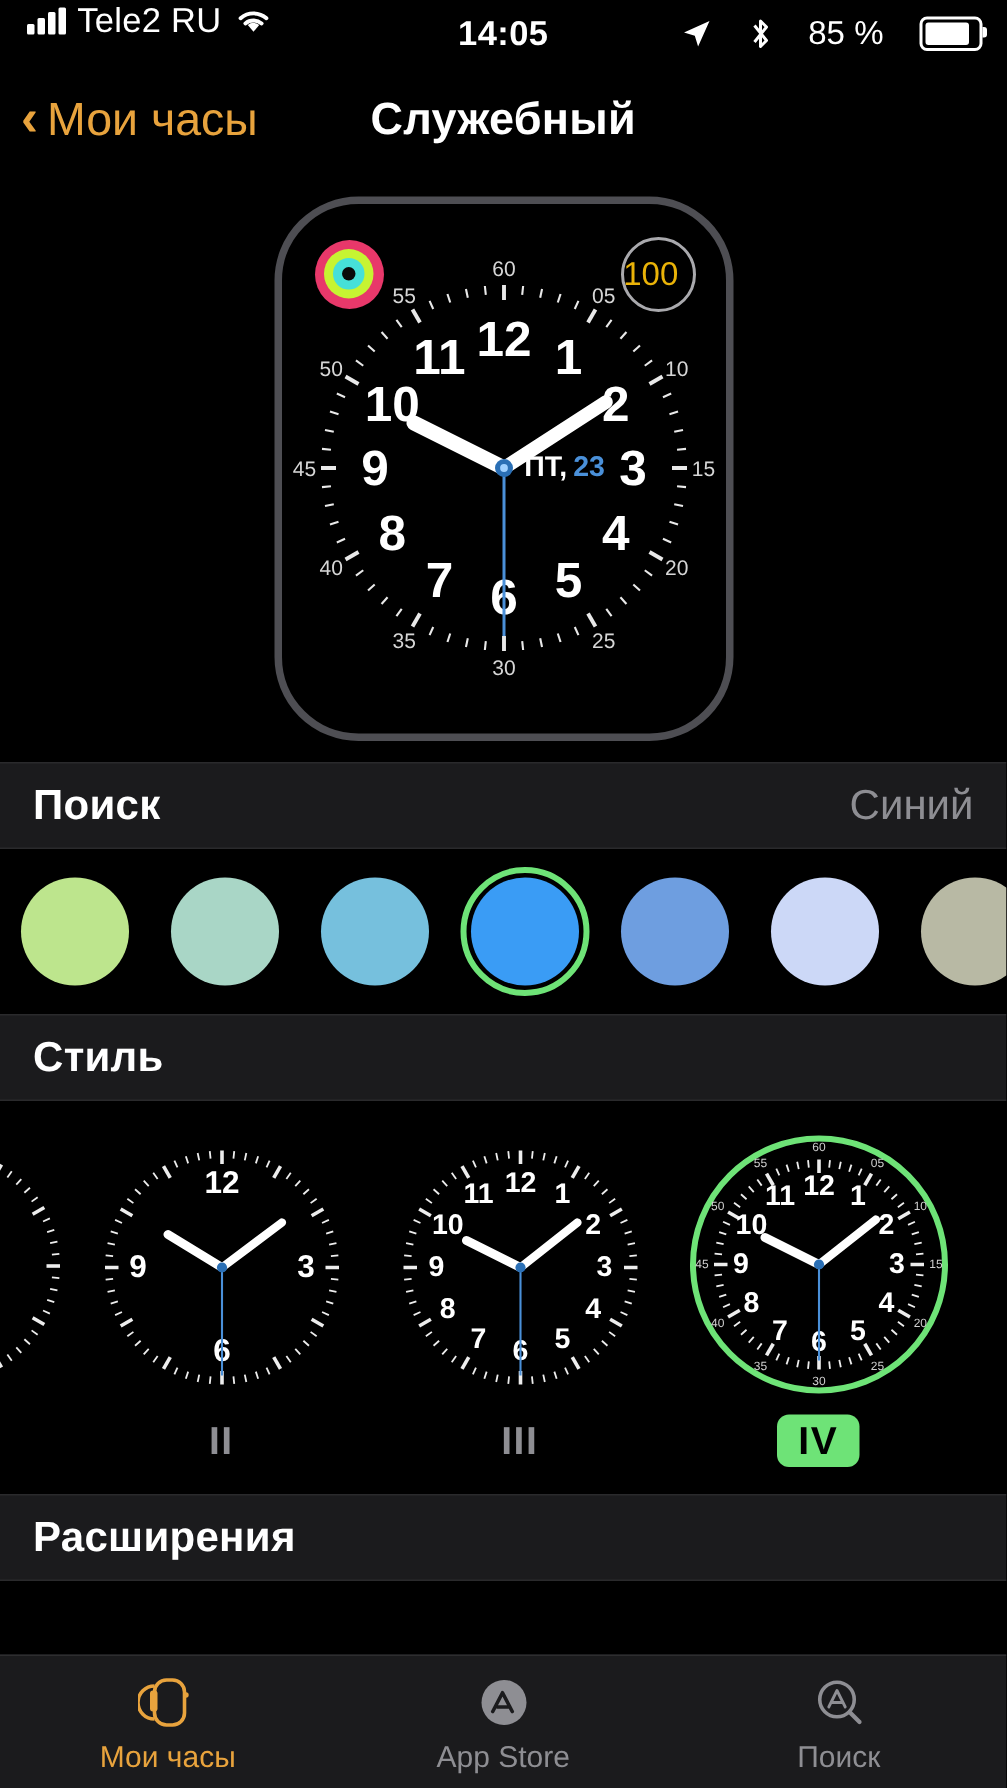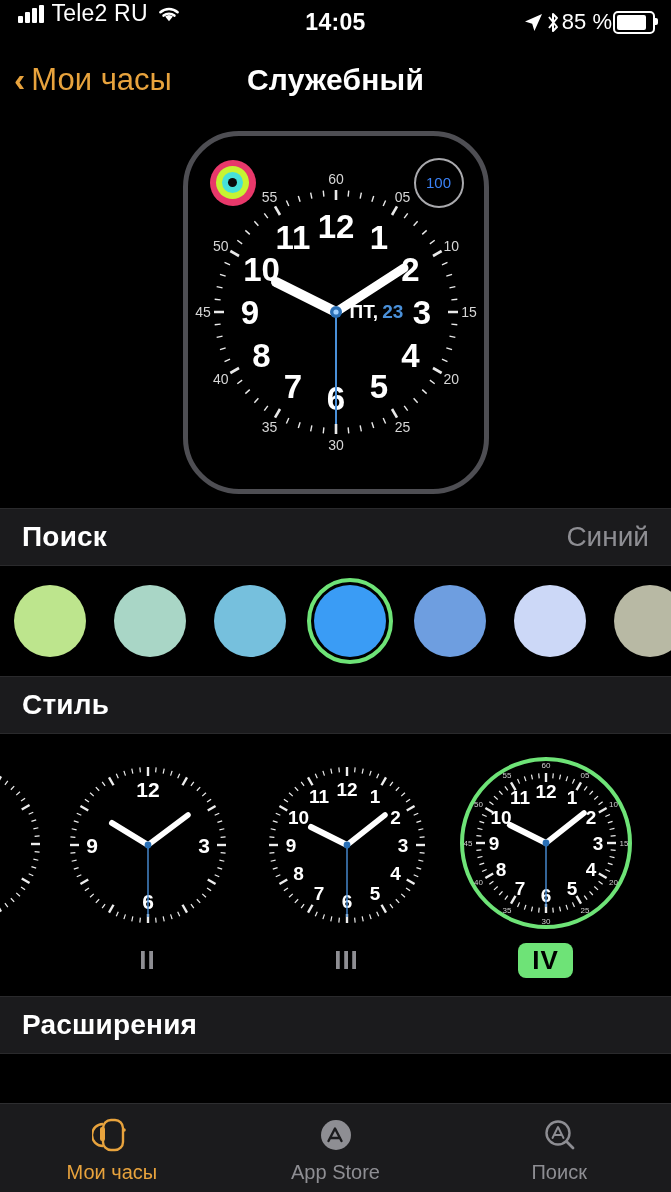--- a/index.html
+++ b/index.html
@@ -4,21 +4,21 @@
 <style>
   html,body{margin:0;padding:0;background:#000;}
   body{
     width:671px;height:1192px;overflow:hidden;position:relative;
     font-family:"Liberation Sans","DejaVu Sans",sans-serif;
     color:#fff;-webkit-font-smoothing:antialiased;
   }
   
   .statusbar{height:44px;display:flex;align-items:flex-start;padding:0 18px;background:#000;position:relative;}
   .sb-left{display:flex;align-items:center;gap:8px;}
-  .sb-right{display:flex;align-items:center;gap:1px;position:absolute;right:16px;top:0;height:44px;}
+  .sb-right{display:flex;align-items:center;gap:24px;position:absolute;right:16px;top:0;height:44px;}
   .sb-center{position:absolute;left:0;right:0;text-align:center;line-height:44px;
              font-size:23px;font-weight:600;letter-spacing:.3px;}
   .carrier{font-size:23px;font-weight:500;letter-spacing:.2px;}
   .bars{display:flex;align-items:flex-end;gap:2.5px;height:18px;}
   .bars i{display:block;width:4.5px;background:#fff;border-radius:1px;}
   .bars i:nth-child(1){height:7px}.bars i:nth-child(2){height:11px}
   .bars i:nth-child(3){height:15px}.bars i:nth-child(4){height:18px}
   .pct{font-size:22px;font-weight:500;}
   .batt{width:38px;height:19px;border:2px solid #fff;border-radius:5px;position:relative;}
   .batt:after{content:"";position:absolute;right:-5px;top:5px;width:3px;height:7px;background:#fff;border-radius:0 2px 2px 0;}
@@ -32,22 +32,22 @@
   
   .preview{height:392px;display:flex;align-items:center;justify-content:center;background:#000;}
   .watch{width:296px;height:353px;border:5px solid #4e4e53;border-radius:56px;
          background:#000;position:relative;overflow:hidden;}
   .rings{position:absolute;left:22px;top:24px;width:46px;height:46px;border-radius:50%;
          background:#e8386a;display:flex;align-items:center;justify-content:center;}
   .rings .r2{width:33px;height:33px;border-radius:50%;background:#c6f432;display:flex;align-items:center;justify-content:center;}
   .rings .r3{width:21px;height:21px;border-radius:50%;background:#46e0d8;display:flex;align-items:center;justify-content:center;}
   .rings .r4{width:9px;height:9px;border-radius:50%;background:#0a0a0a;}
   .battcomp{position:absolute;right:20px;top:22px;width:46px;height:46px;border-radius:50%;
-            border:2.5px solid #a9a9ad;display:flex;align-items:center;justify-content:center;
-            font-size:15px;font-weight:500;color:#3b82f6;}
+            border:2.5px solid #a9a9ad;display:flex;align-items:center;justify-content:flex-start;
+            font-size:22px;font-weight:500;color:#eab308;}
   .dial{position:absolute;left:50%;top:50%;transform:translate(-50%,-50%);width:292px;height:292px;}
   .datechip{position:absolute;left:50%;top:50%;transform:translate(14px,-50%);
             font-size:19px;font-weight:600;white-space:nowrap;}
   .datechip .dnum{color:#4a90d9;margin-left:4px;}
   .stopw{position:absolute;left:0;right:0;bottom:18px;display:flex;align-items:center;
          justify-content:center;gap:7px;font-size:25px;font-weight:400;}
   .swicon{width:21px;height:21px;}
   
   .secthead{height:56px;background:#1b1b1d;display:flex;align-items:center;
             padding:0 22px;justify-content:space-between;

